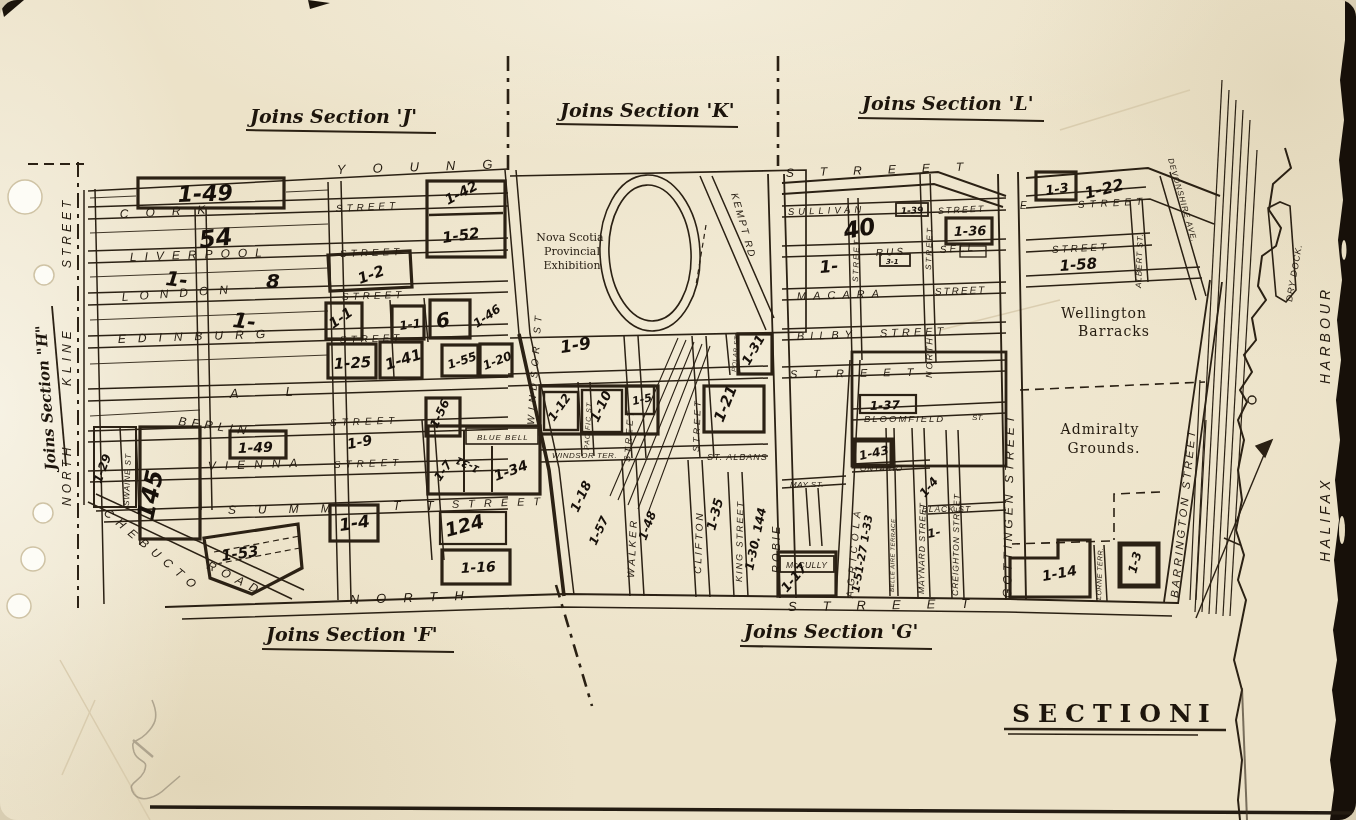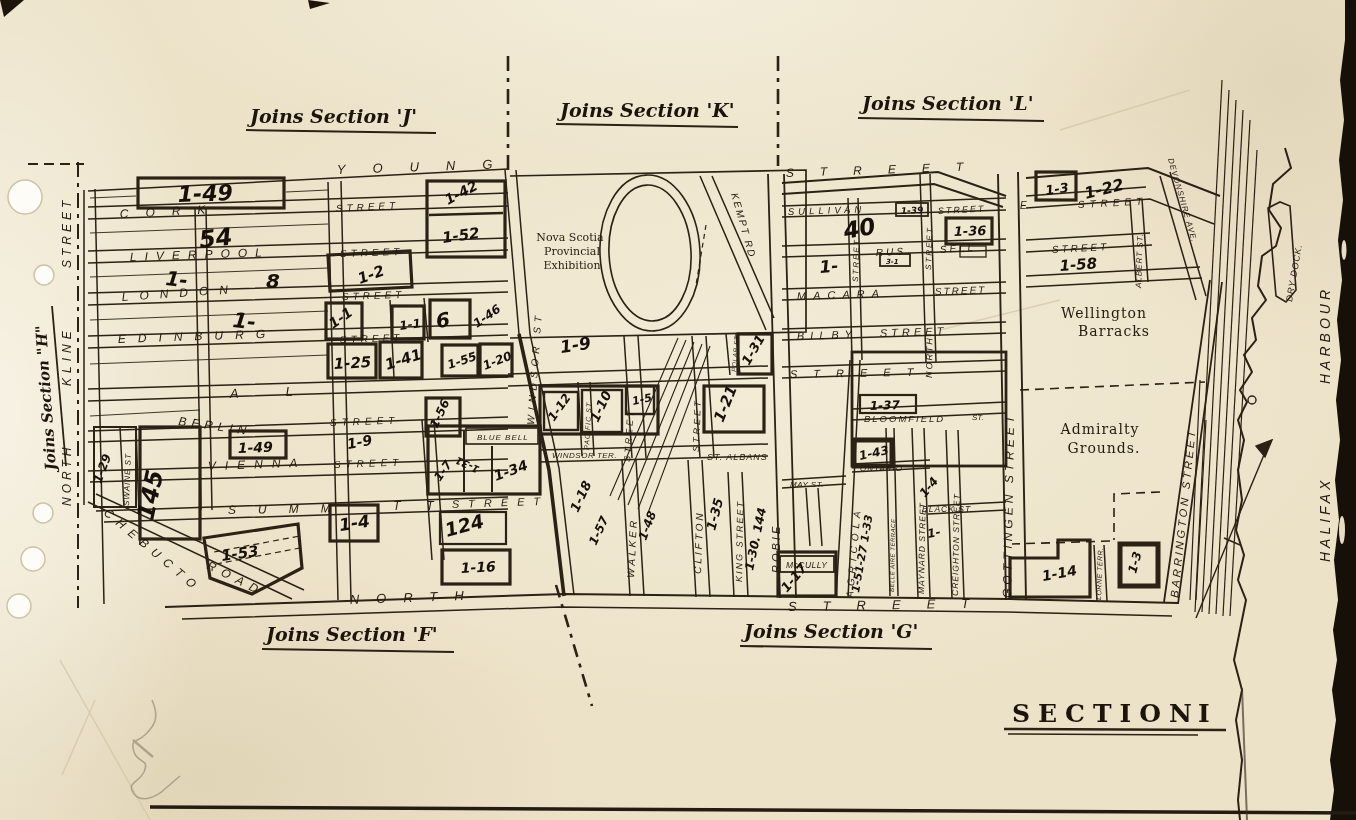--- a/index.html
+++ b/index.html
@@ -5,20 +5,21 @@
   html,body{margin:0;padding:0;background:#d8cdb2;}
   .page{
     position:relative;width:1356px;height:820px;overflow:hidden;
     background:
       radial-gradient(ellipse 900px 500px at 55% 45%, rgba(255,252,240,.35), rgba(0,0,0,0) 70%),
       radial-gradient(ellipse 300px 700px at 0% 50%, rgba(255,255,250,.55), rgba(0,0,0,0) 75%),
       radial-gradient(ellipse 700px 200px at 50% 0%, rgba(255,253,244,.4), rgba(0,0,0,0) 80%),
       radial-gradient(ellipse 500px 300px at 15% 95%, rgba(190,172,130,.25), rgba(0,0,0,0) 75%),
       radial-gradient(ellipse 400px 400px at 95% 10%, rgba(200,185,150,.3), rgba(0,0,0,0) 70%),
       #ece2c8;
+    border-radius: 17px;
   }
   svg{position:absolute;left:0;top:0;}
   .ink{stroke:#2b2114;fill:none;}
   .t-street{font-family:"Liberation Sans",sans-serif;font-style:italic;fill:#241b10;}
   .t-num{font-family:"DejaVu Sans",sans-serif;font-style:italic;font-weight:700;fill:#17100a;}
   .t-place{font-family:"DejaVu Serif",serif;fill:#241b10;text-anchor:middle;}
   .t-join{font-family:"DejaVu Serif",serif;font-style:italic;font-weight:700;fill:#1d150c;}
   .t-title{font-family:"DejaVu Serif",serif;fill:#1d150c;font-weight:700;}
 </style>
 </head>

